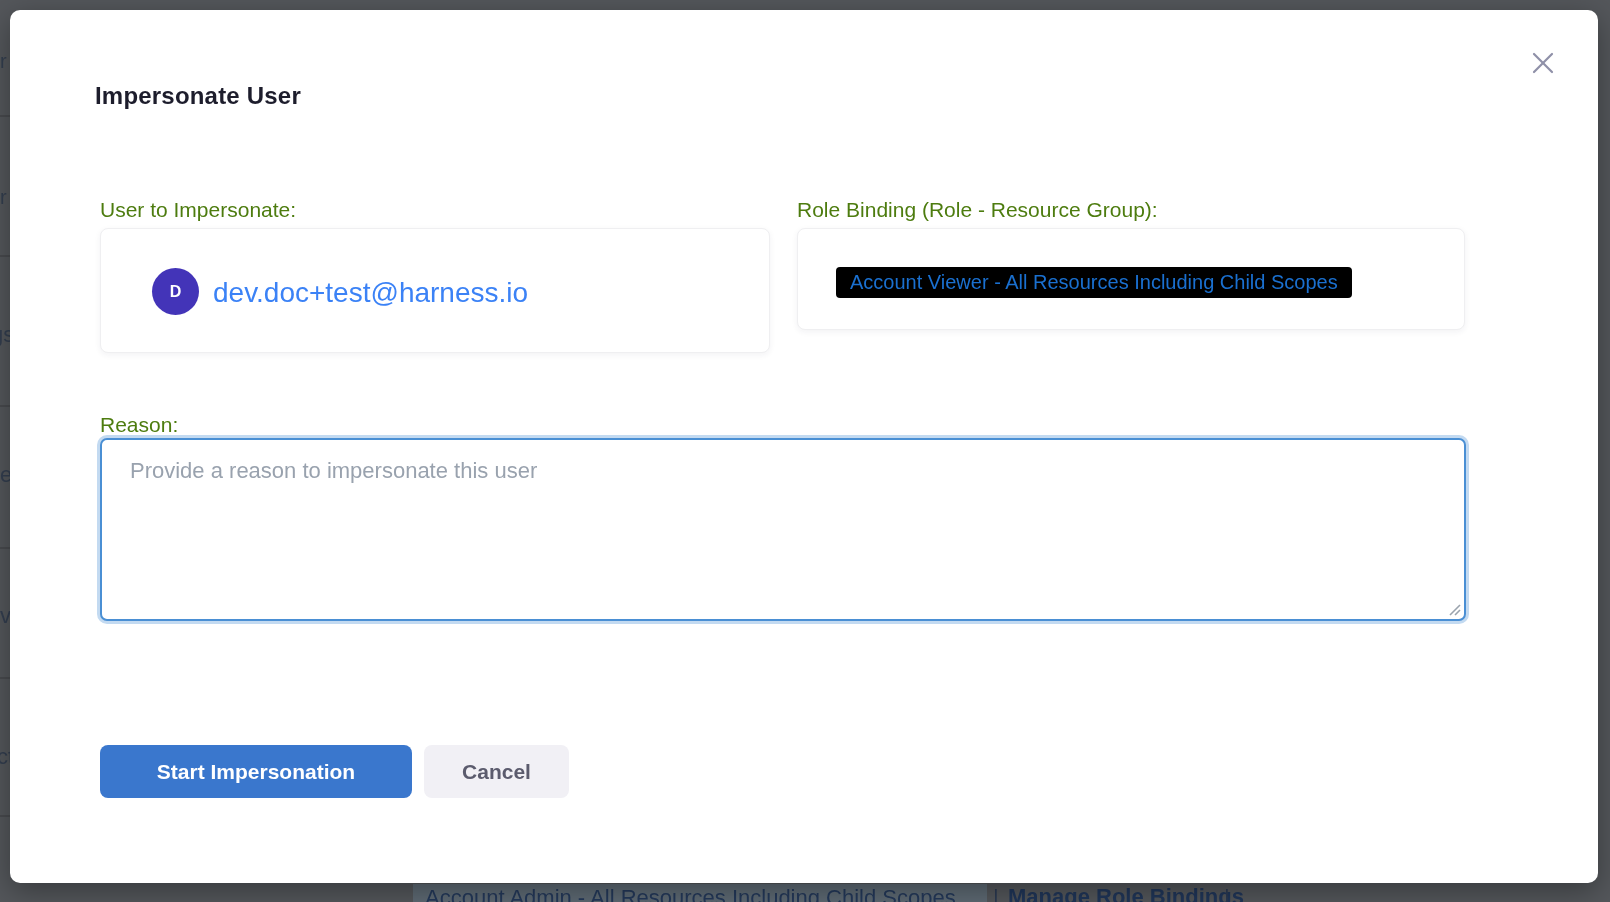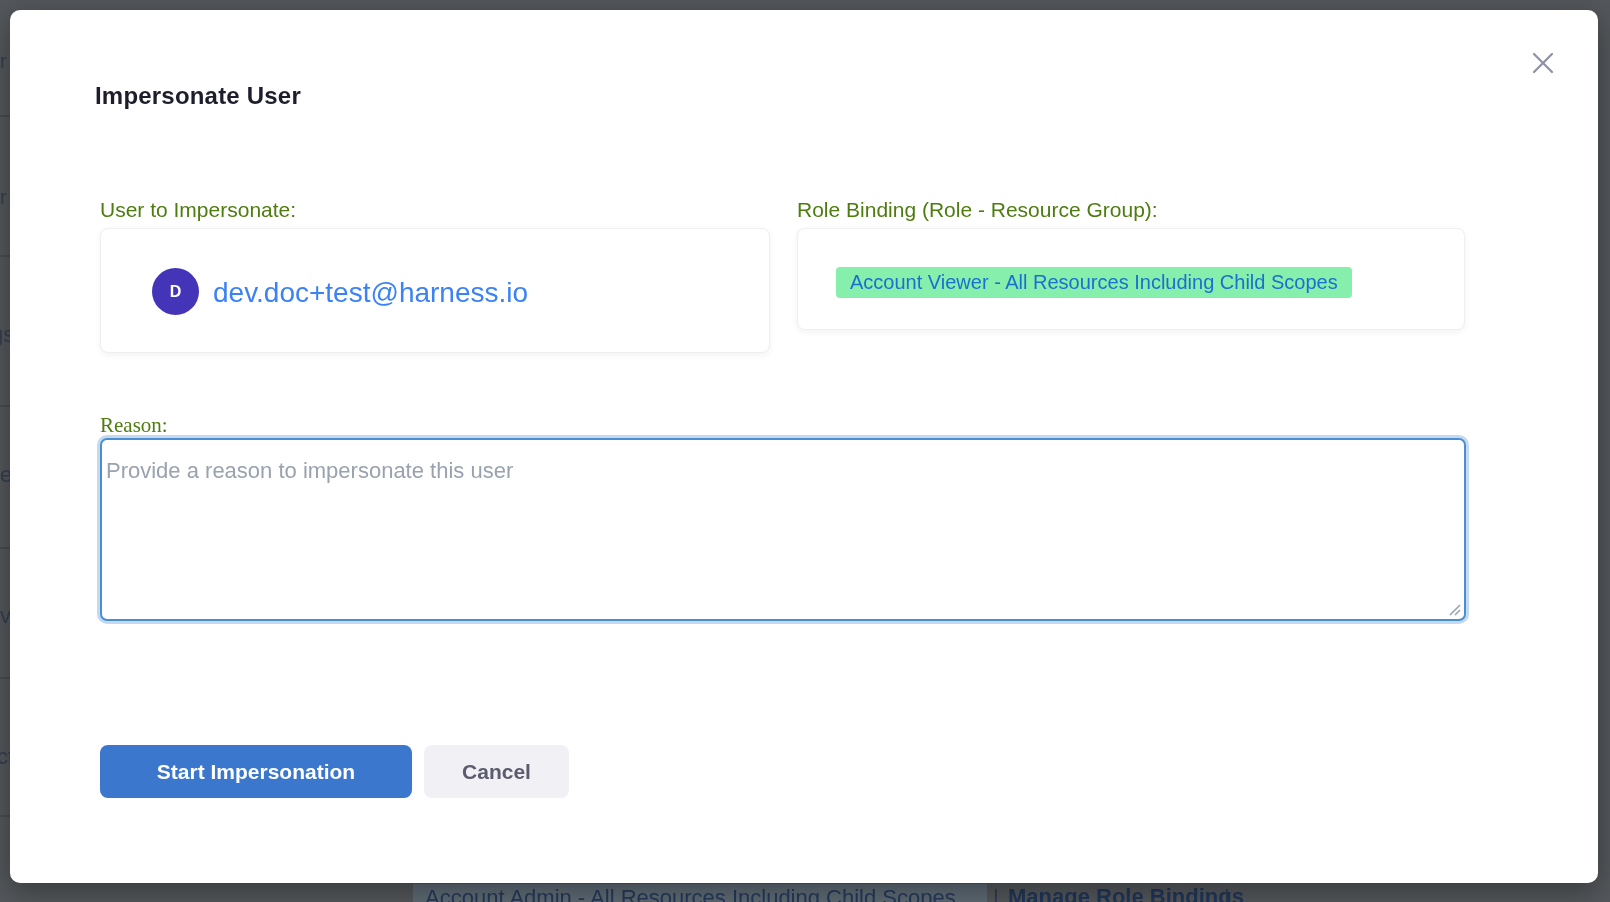--- a/index.html
+++ b/index.html
@@ -61,21 +61,21 @@
     position: absolute; left: 85px; top: 72px;
     font-size: 24px; font-weight: 700; color: #1d1d2c;
     letter-spacing: 0.2px;
   }
   .field-label {
     position: absolute;
     font-size: 21px; font-weight: 400; color: #4d7c0f;
   }
   .label-user { left: 90px; top: 188px; }
   .label-role { left: 787px; top: 188px; }
-  .label-reason { left: 90px; top: 403px; font-family: Liberation Serif, serif; }
+  .label-reason { left: 90px; top: 403px; }
 
   .card {
     position: absolute; background: #ffffff;
     border: 1px solid #efeff1; border-radius: 8px;
     box-shadow: 0 2px 6px rgba(40,41,61,0.06);
   }
   .user-card { left: 90px; top: 218px; width: 670px; height: 125px; }
   .role-card { left: 787px; top: 218px; width: 668px; height: 102px; }
 
   .avatar {
@@ -86,30 +86,30 @@
     display: flex; align-items: center; justify-content: center;
   }
   .user-email {
     position: absolute; left: 112px; top: 48px;
     font-size: 28px; color: #3b82f6;
   }
   .role-tag {
     position: absolute; left: 38px; top: 38px;
     height: 31px; padding: 0 14px;
     display: inline-flex; align-items: center;
-    background: #86efac; border-radius: 4px;
+    background: #000000; border-radius: 4px;
     font-size: 20px; color: #1a70d0; white-space: nowrap;
   }
 
   .reason-wrap { position: absolute; left: 90px; top: 428px; width: 1366px; height: 183px; }
   .reason-input {
     width: 100%; height: 100%;
     border: 2px solid #4a8fd4; border-radius: 7px;
     box-shadow: 0 0 0 3px #c3daf1;
-    padding: 18px 4px;
+    padding: 18px 28px;
     font-family: "Liberation Sans", "DejaVu Sans", sans-serif;
     font-size: 22px; color: #22272d;
     resize: none; outline: none; background: #ffffff;
   }
   .reason-input::placeholder { color: #99a2ae; }
   .resize-handle { position: absolute; right: 5px; bottom: 5px; width: 14px; height: 14px; }
 
   .btn {
     position: absolute; top: 735px; height: 53px;
     border: none; border-radius: 8px; cursor: pointer;

